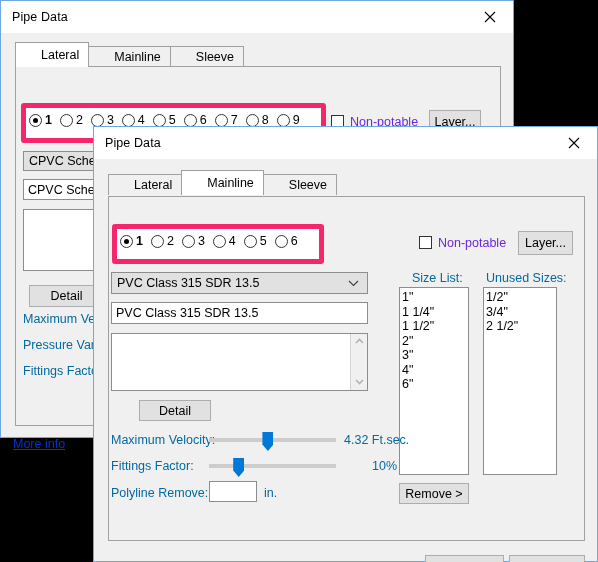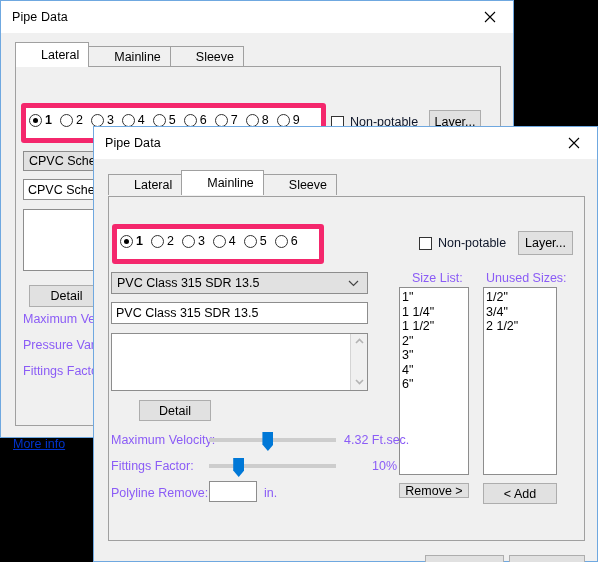--- a/index.html
+++ b/index.html
@@ -123,23 +123,22 @@
     position: absolute;
     border: 5px solid #f4276c;
     background: #ffffff;
     border-radius: 3px;
     z-index: 5;
   }
 
   .checkbox {
     position: absolute;
     display: flex;
-    align-items: center;
-    font-size: 12.5px;
-    color: #0f172a;
+    font-size: 12.5px;
+    color: #6d28d9;
   }
   .checkbox .cbox {
     width: 13px; height: 13px;
     border: 1px solid #333;
     background: #fff;
     margin-right: 6px;
     flex: 0 0 auto;
   }
 
   .btn {
@@ -197,21 +196,21 @@
     flex-direction: column;
     justify-content: space-between;
     align-items: center;
     padding: 3px 0;
   }
   .ta-scroll span { color: #b0b0b0; font-size: 9px; line-height: 9px; }
 
   .lbl {
     position: absolute;
     font-size: 12.5px;
-    color: #8b5cf6;
+    color: #0369a1;
     white-space: nowrap;
   }
 
   .listbox {
     position: absolute;
     background: #ffffff;
     border: 1px solid #8d8d8d;
     overflow: hidden;
     padding: 2px 0 0 2px;
   }
@@ -445,22 +444,21 @@
         <div>4"</div>
         <div>6"</div>
       </div>
 
       <div class="listbox" style="left:389px; top:128px; width:74px; height:188px;">
         <div>1/2"</div>
         <div>3/4"</div>
         <div>2 1/2"</div>
       </div>
 
-      <div class="btn" style="left:305px; top:324px; width:70px; height:15px;">Remove &gt;</div>
-      <div class="btn" style="left:389px; top:324px; width:74px; height:21px;">&lt; Add</div>
+      <div class="btn" style="left:305px; top:324px; width:70px; height:21px;">Remove &gt;</div>
 
       <div class="lbl" style="left:17px; top:274px;">Maximum Velocity:</div>
       <div class="slider" style="left:115px; top:271px; width:127px;">
         <div class="track"></div>
         <div class="thumb" id="mv-thumb" style="left: calc(46% - 5px);"></div>
       </div>
       <div class="lbl" style="left:250px; top:274px;">4.32 Ft.sec.</div>
 
       <div class="lbl" style="left:17px; top:300px;">Fittings Factor:</div>
       <div class="slider" style="left:115px; top:297px; width:127px;">

